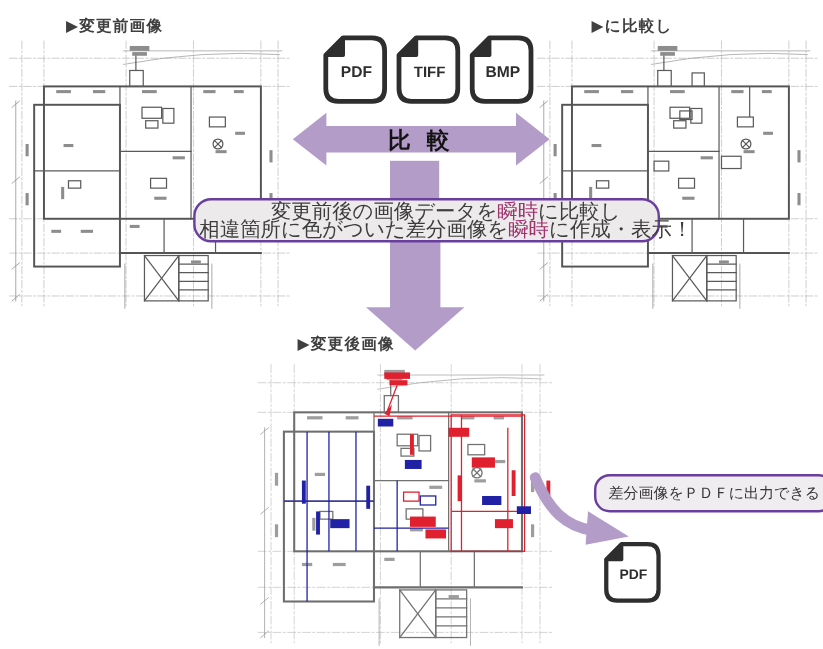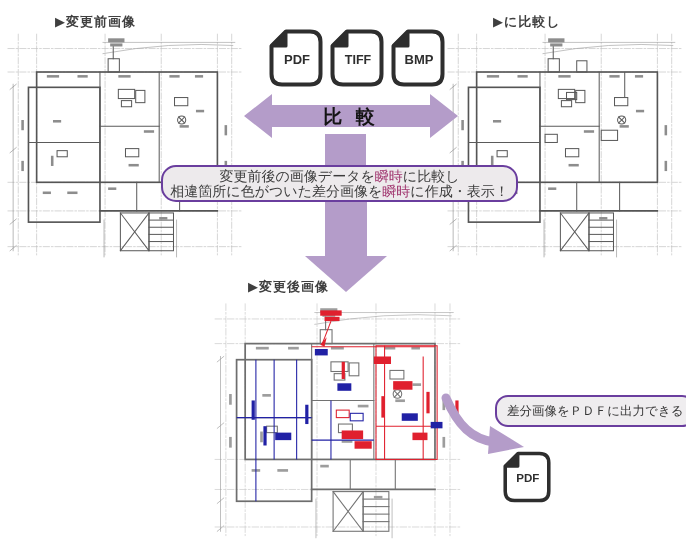--- a/index.html
+++ b/index.html
@@ -6,22 +6,22 @@
   #stage{position:relative;width:686px;height:541px;background:#fff;overflow:hidden;
          font-family:"Liberation Sans","DejaVu Sans",sans-serif;}
   .plan-label{position:absolute;font-size:13px;font-weight:bold;color:#3f3f3f;
               letter-spacing:1px;z-index:2;white-space:nowrap;padding-left:42px;}
   .abs{position:absolute;}
   .shaft-upper{position:absolute;left:325px;top:134px;width:41px;height:34px;
                background:#b49cc9;z-index:1;}
   .desc-box{position:absolute;left:161px;top:165px;width:353px;height:33px;
             background:#edeaec;border:2.5px solid #6a3e9e;border-radius:15px;
             z-index:3;display:flex;flex-direction:column;justify-content:center;
-            align-items:center;font-size:14px;line-height:15px;color:#3c3c3c;
-            white-space:nowrap;}
+            align-items:center;font-size:17px;line-height:15px;color:#3c3c3c;
+            white-space:nowrap;padding-left:32px;}
   .desc-box .accent{color:#a0346e;}
   .callout{position:absolute;left:495px;top:395px;height:22px;padding:3px 10px;
            border:2px solid #6a3e9e;border-radius:13px;background:#efedef;
            display:flex;align-items:center;justify-content:center;
            font-size:12.5px;color:#363636;white-space:nowrap;z-index:2;}
   .icon-row{position:absolute;left:269px;top:29px;display:flex;gap:7px;z-index:2;}
   svg{display:block;}
 </style>
 </head>
 <body>

